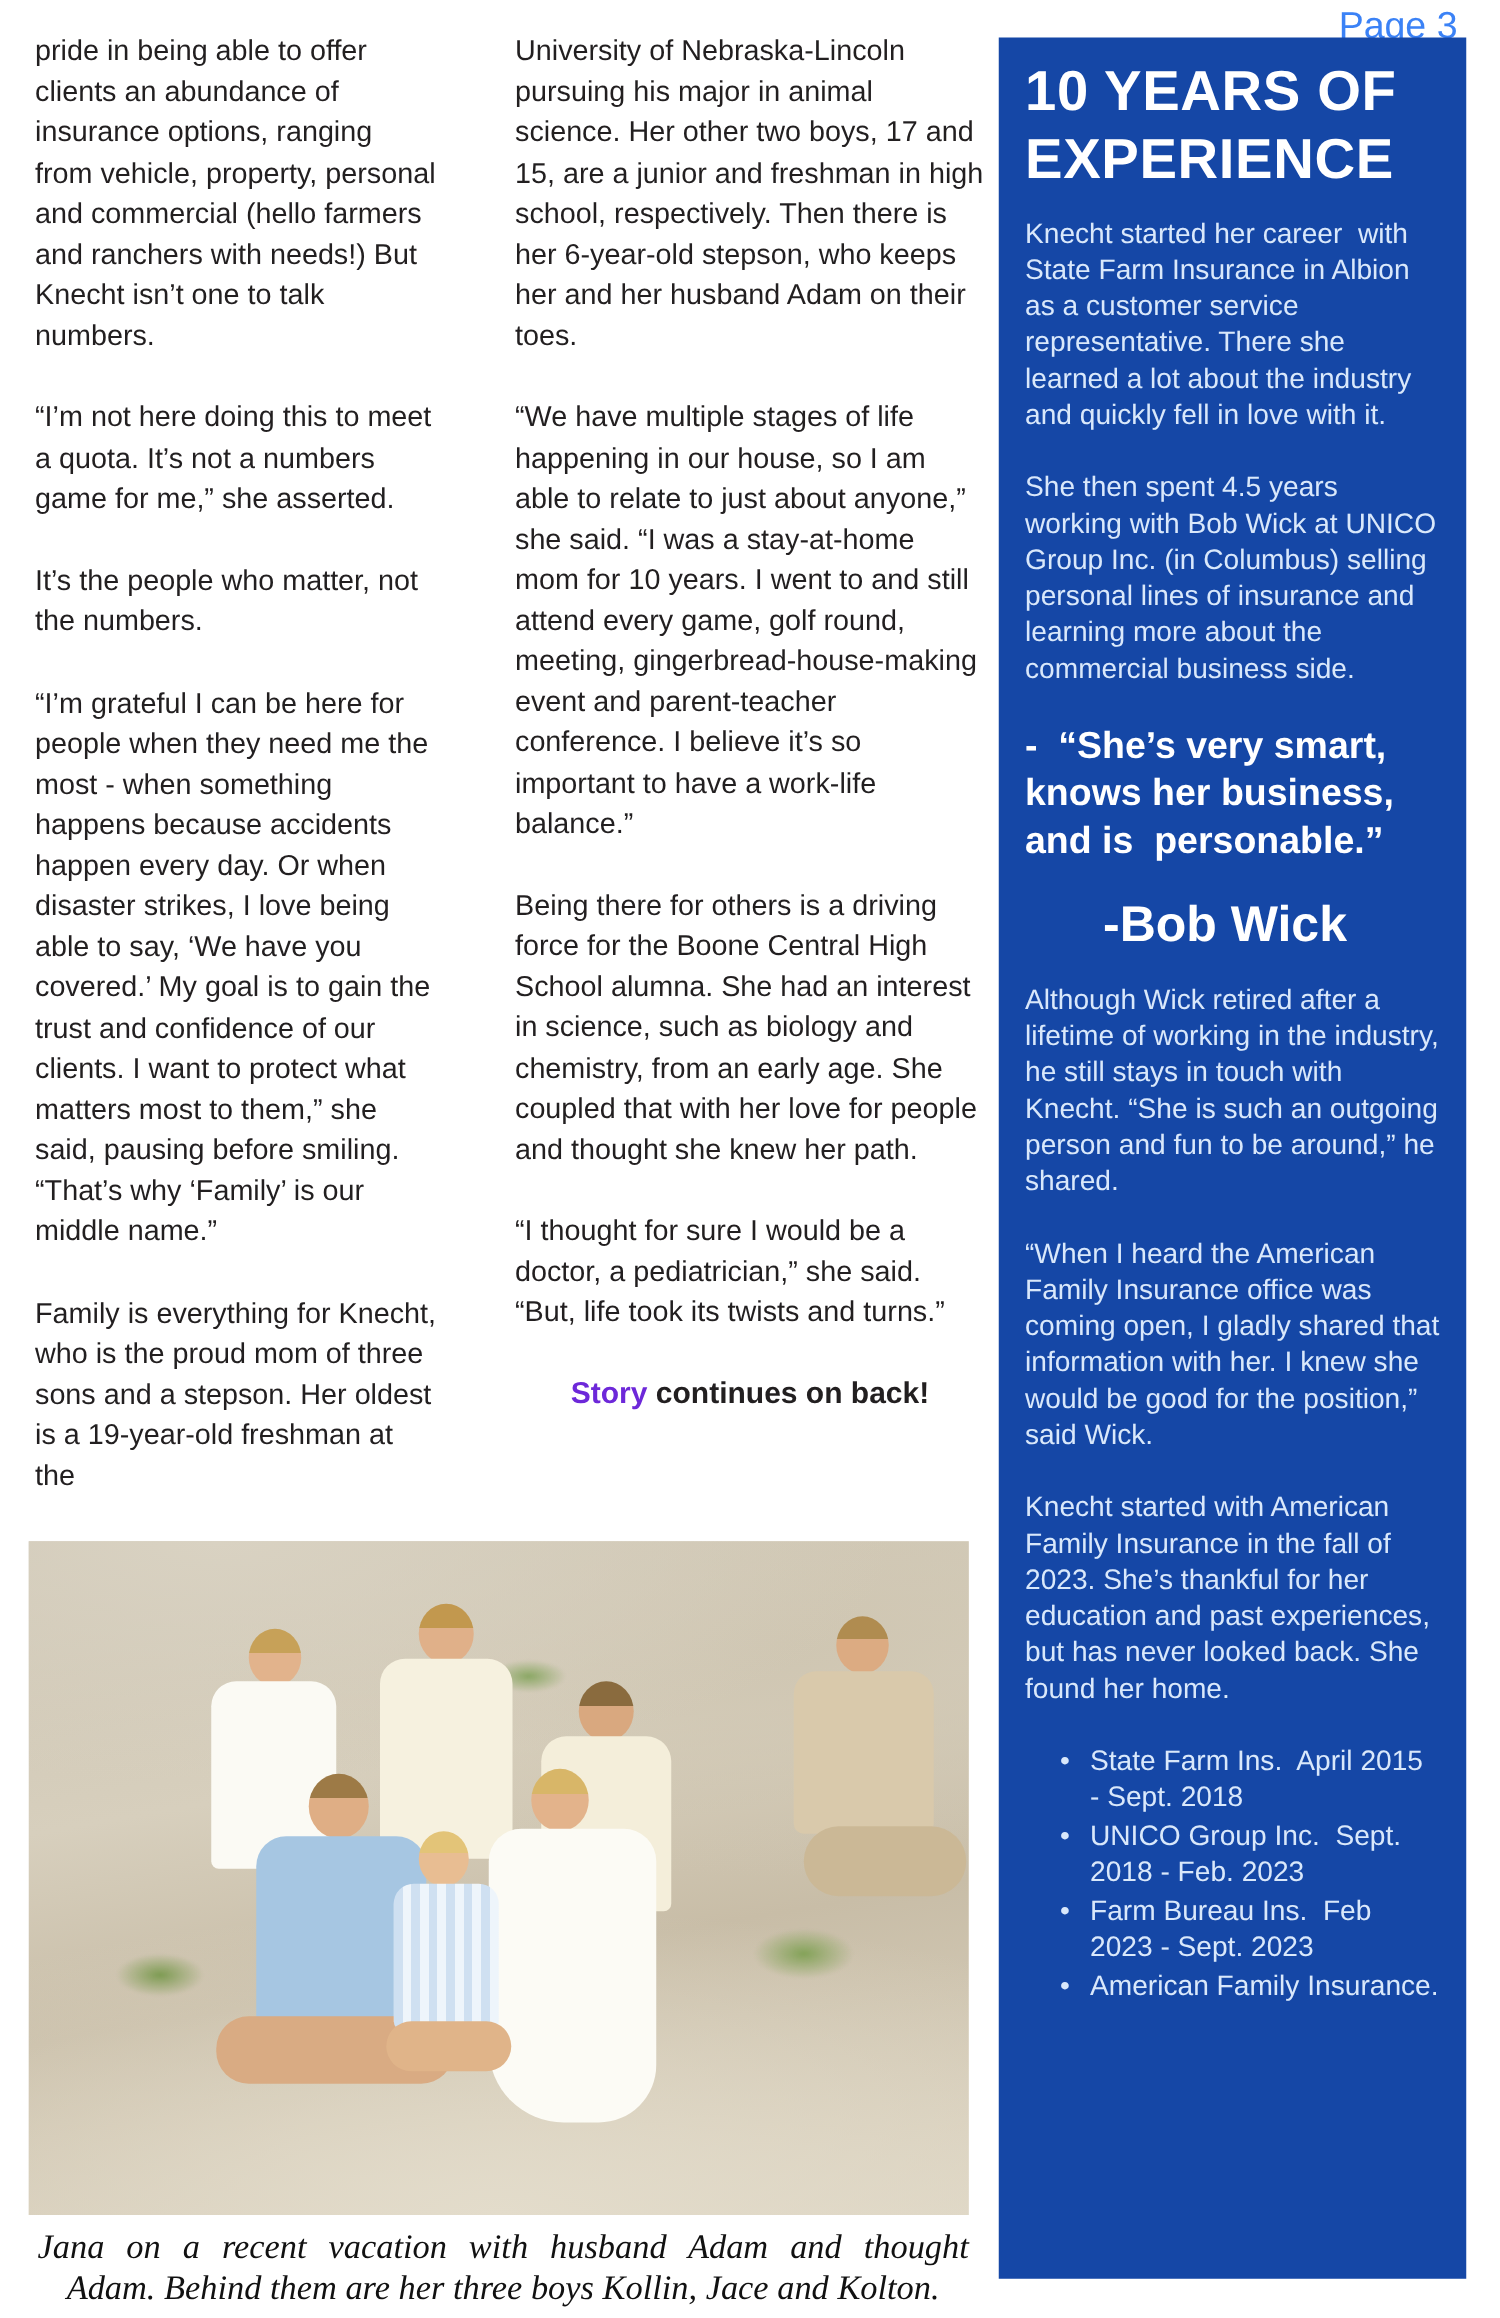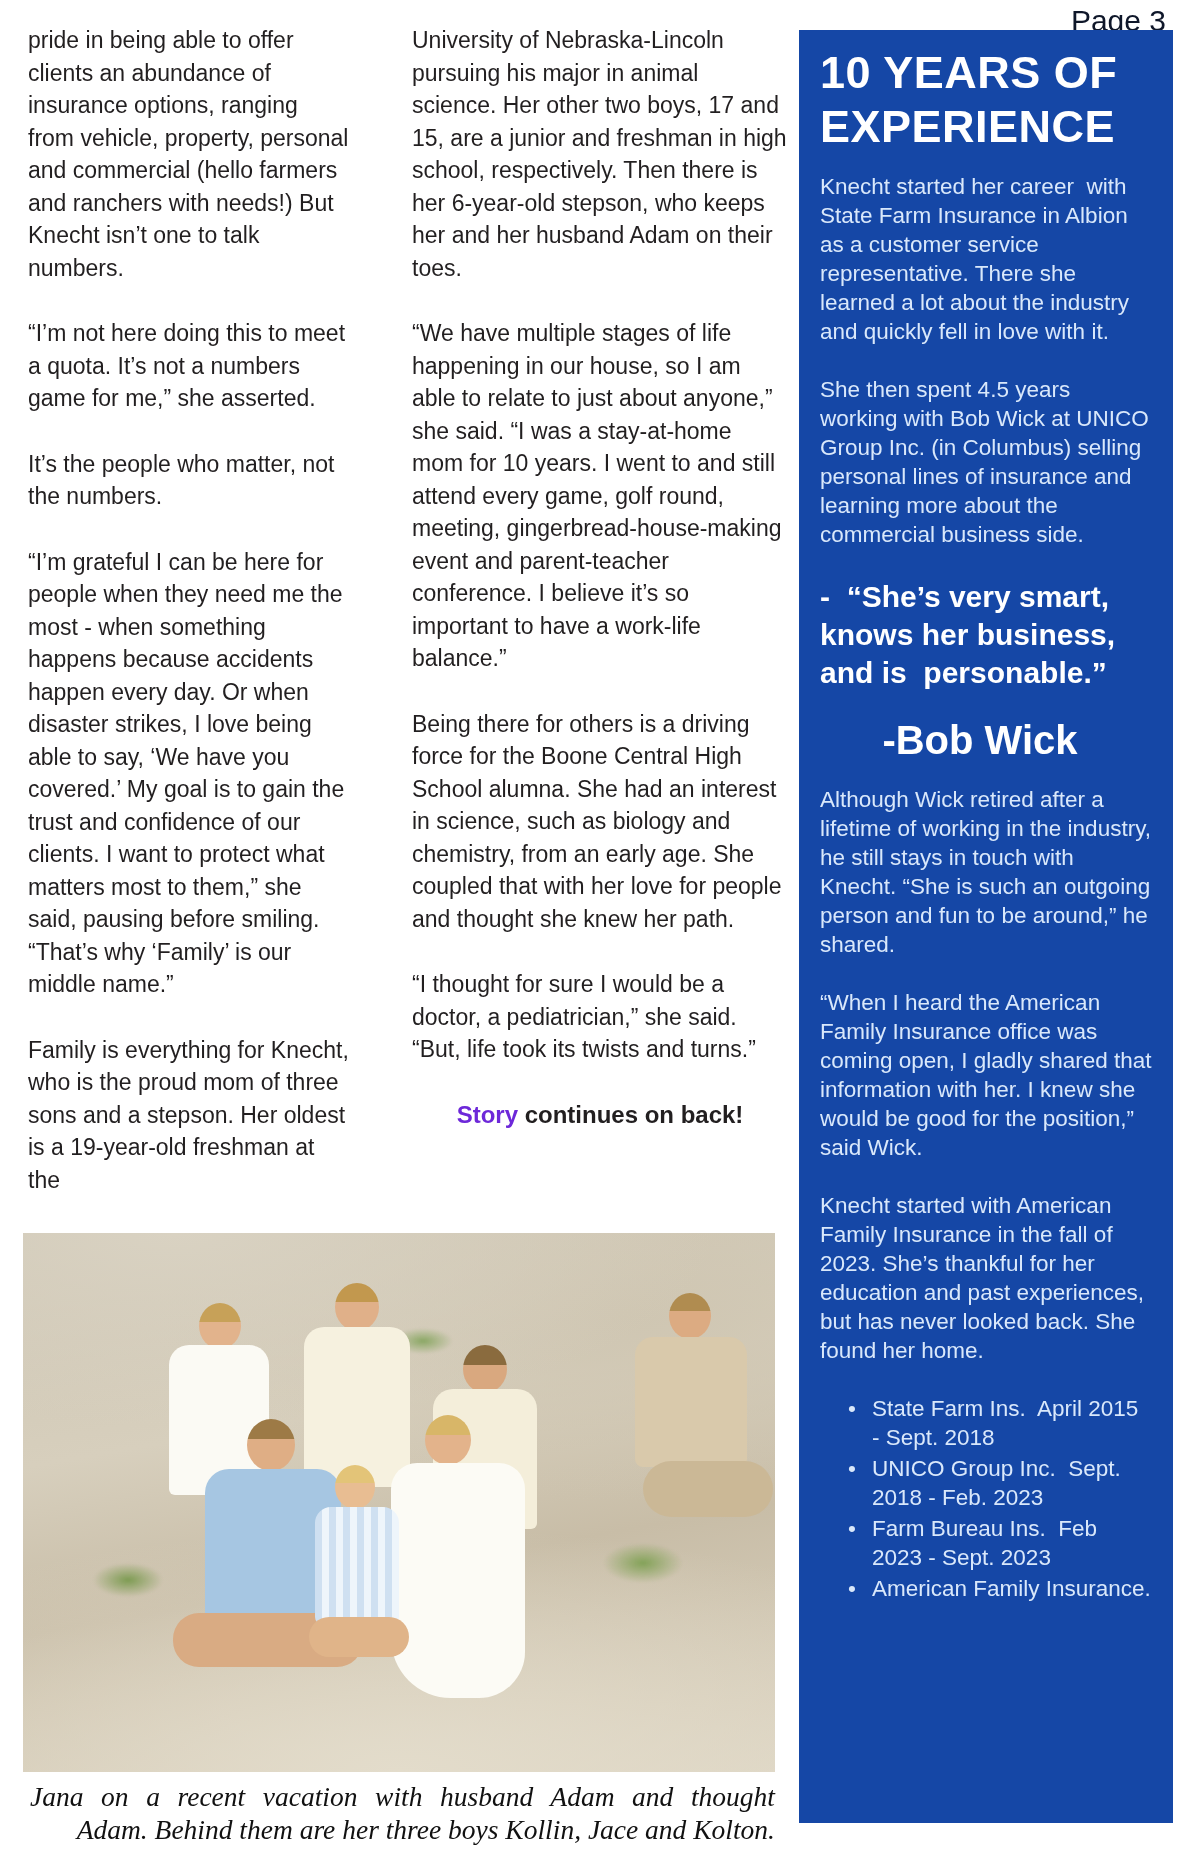--- a/index.html
+++ b/index.html
@@ -10,21 +10,21 @@
     background:#ffffff;
     font-family:"Liberation Sans", sans-serif;
     color:#221f20;
     overflow:hidden;
   }
   .page-label{
     position:absolute;
     top:4px;
     right:34px;
     font-size:30px;
-    color:#0f172a;
+    color:#3b82f6;
   }
   
   .col{
     position:absolute;
     top:24px;
     font-size:23px;
     line-height:32.5px;
     color:#221f20;
   }
   .col p{margin:0 0 33px 0; white-space:pre-wrap;}
@@ -118,21 +118,21 @@
     position:absolute;
     left:30px;
     width:745px;
     font-family:"Liberation Serif", serif;
     font-style:italic;
     font-size:27.5px;
     line-height:33px;
     color:#111;
   }
   .caption .l1{text-align:justify;text-align-last:justify;}
-  .caption .l2{text-align:right;}
+  .caption .l2{text-align:center;}
 </style>
 </head>
 <body>
 
 <div class="page">
 
   <div class="page-label">Page 3</div>
 
   <div class="col col-left">
     <p>pride in being able to offer clients an abundance of insurance options, ranging from vehicle, property, personal and commercial (hello farmers and ranchers with needs!) But Knecht isn’t one to talk numbers.</p>

